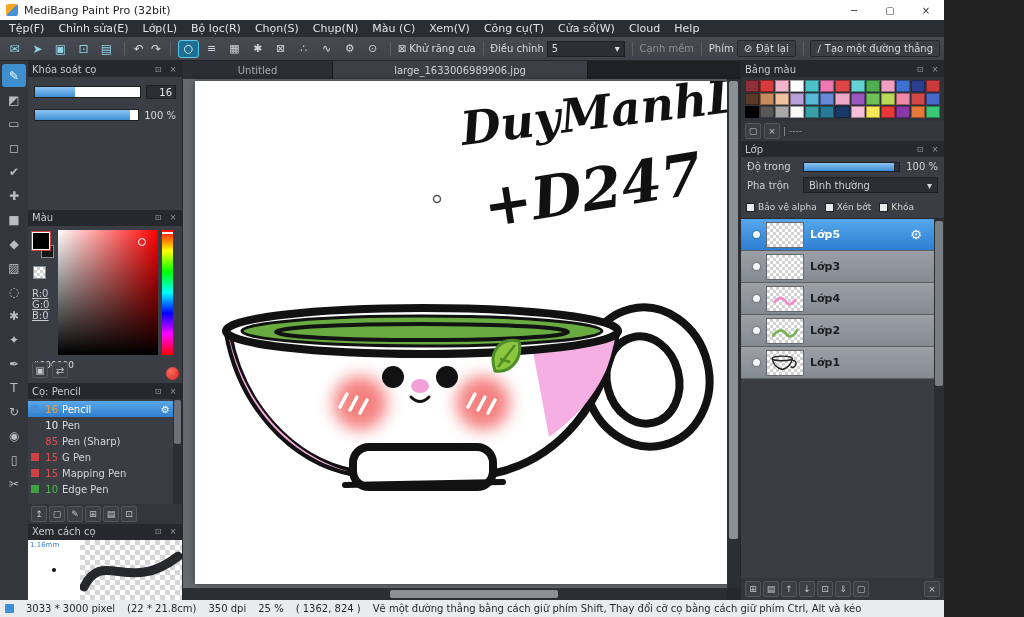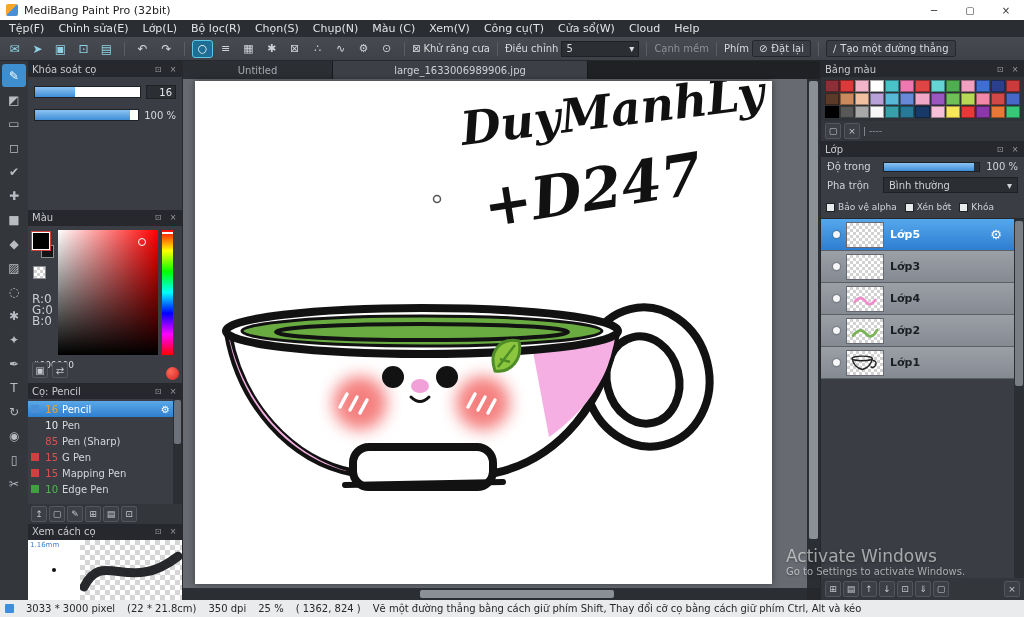--- a/index.html
+++ b/index.html
@@ -1,18 +1,18 @@
 <!DOCTYPE html>
 <html><head>
 <meta charset="utf-8">
 <style>
   * { margin:0; padding:0; box-sizing:border-box; }
   html,body { width:1024px; height:617px; background:#222; }
   body { font-family:"DejaVu Sans","Liberation Sans",sans-serif; }
-  .window { position:relative; width:1024px; height:617px; background:#35383d; overflow:hidden; }
+  .window { position:relative; width:944px; height:617px; background:#35383d; overflow:hidden; }
 
   
   .titlebar { height:20px; background:#ffffff; display:flex; align-items:center; padding-left:6px; gap:6px; font-size:11px; color:#222; }
   .tb-logo { width:12px; height:12px; border-radius:2px; background:linear-gradient(135deg,#f5a623 50%,#4a90d8 50%); }
   .tb-controls { margin-left:auto; display:flex; height:100%; }
   .tb-btn { width:36px; height:100%; display:flex; align-items:center; justify-content:center; font-size:10px; color:#333; }
 
   
   .menubar { height:17px; background:#2a2d32; display:flex; align-items:center; font-size:11px; color:#e2e4e7; padding-left:2px; }
   .menu-item { padding:0 7px; height:100%; display:flex; align-items:center; white-space:nowrap; }
@@ -51,21 +51,21 @@
 
   .p-color { height:175px; display:flex; flex-direction:column; }
   .color-body { position:relative; flex:1; }
   .swatch-main { position:absolute; left:4px; top:6px; width:18px; height:18px; background:#000; border:1px solid #fff; outline:1px solid #d04040; z-index:2; }
   .swatch-sub { position:absolute; left:13px; top:19px; width:13px; height:13px; background:#141414; border:1px solid #8a8d92; }
   .swatch-trans { position:absolute; left:5px; top:40px; width:13px; height:13px; border:1px solid #8a8d92; }
   .sv-box { position:absolute; left:30px; top:4px; width:100px; height:125px; background:linear-gradient(to top,#000,rgba(0,0,0,0)),linear-gradient(to right,#fff,#f00); }
   .sv-marker { position:absolute; left:80px; top:8px; width:8px; height:8px; border:1.5px solid #fff; border-radius:50%; }
   .hue-bar { position:absolute; left:134px; top:4px; width:11px; height:125px; background:linear-gradient(to bottom,#f00,#ff0,#0f0,#0ff,#00f,#f0f,#f00); }
   .hue-marker { position:absolute; left:0; right:0; top:2px; height:2px; background:#fff; }
-  .rgb-text { position:absolute; left:4px; top:68px; font-size:12px; color:#c8cbd0; line-height:11px; }
+  .rgb-text { position:absolute; left:4px; top:62px; font-size:10px; color:#c8cbd0; line-height:11px;text-decoration:underline; }
   .hex-text { position:absolute; left:4px; top:98px; font-size:9px; color:#dcdee1;margin-top:36px; }
   .color-icons { position:absolute; left:4px; bottom:5px; display:flex; gap:4px; }
   .mini-btn { width:16px; height:16px; background:#3c4046; border:1px solid #53575d; color:#c6c9ce; font-size:10px; display:flex; align-items:center; justify-content:center; border-radius:2px; }
   .red-dot { position:absolute; right:3px; bottom:3px; width:13px; height:13px; border-radius:50%; background:radial-gradient(circle at 35% 35%, #ff6a5a, #d42020); }
 
   .p-brushes { height:142px; display:flex; flex-direction:column; }
   .brush-list { position:relative; flex:1; overflow:hidden; padding-top:2px; }
   .brush-row { height:16px; display:flex; align-items:center; font-size:10px; color:#d4d6da; padding:0 3px; gap:4px; margin-right:9px; }
   .brush-row.selected { background:linear-gradient(#5aa8e8,#2f7fd0); color:#fff; }
   .chip { width:8px; height:8px; flex:none; }
@@ -613,18 +613,14 @@
     <span style="display:flex;gap:12px;" id="status-segs">
         <span class="seg">3033 * 3000 pixel</span>
         <span class="seg">(22 * 21.8cm)</span>
         <span class="seg">350 dpi</span>
         <span class="seg">25 %</span>
         <span class="seg">( 1362, 824 )</span>
       </span>
     <span class="seg">Vẽ một đường thẳng bằng cách giữ phím Shift, Thay đổi cỡ cọ bằng cách giữ phím Ctrl, Alt và kéo</span>
   </div>
 
-  <div class="watermark">
-    <div class="wm1">Activate Windows</div>
-    <div class="wm2">Go to Settings to activate Windows.</div>
-  </div>
 
 </div>
 
 </body></html>

